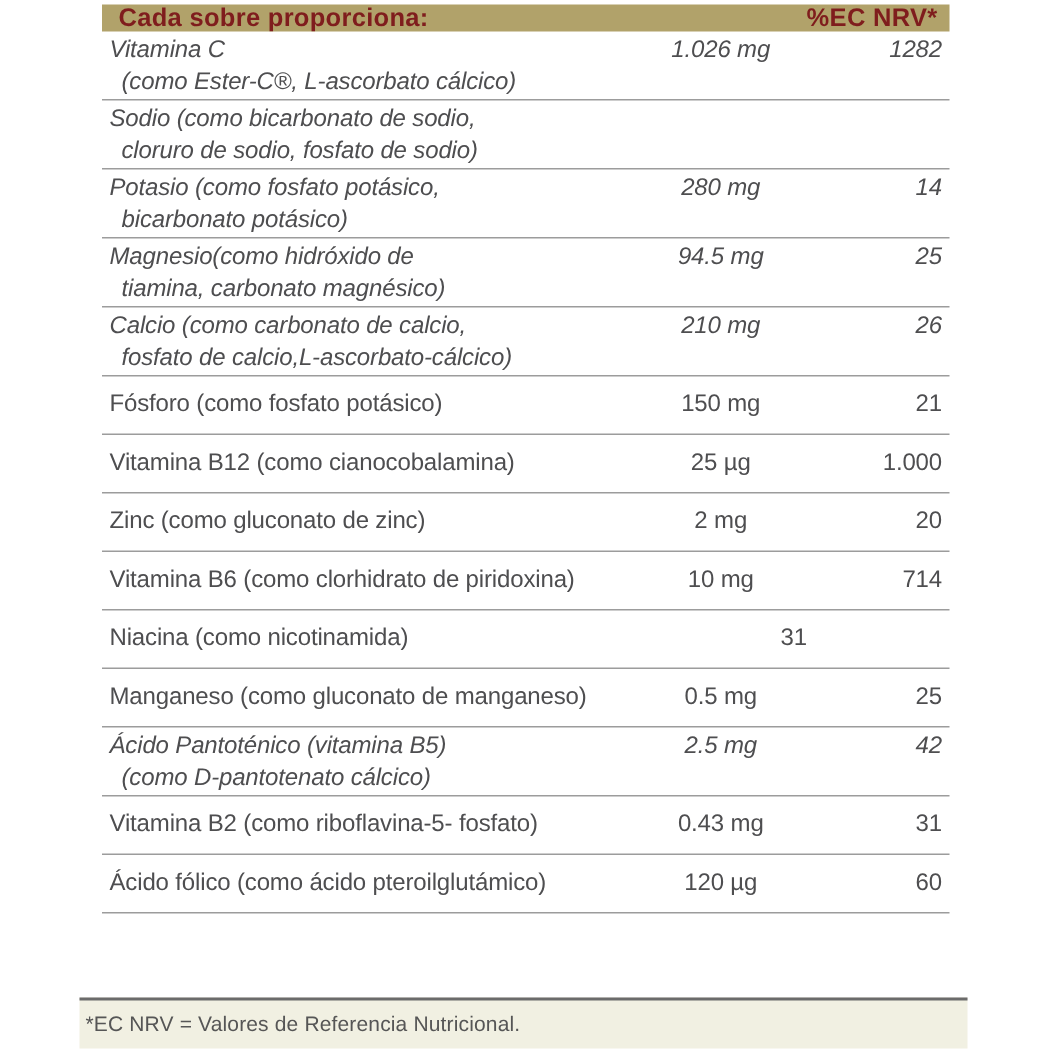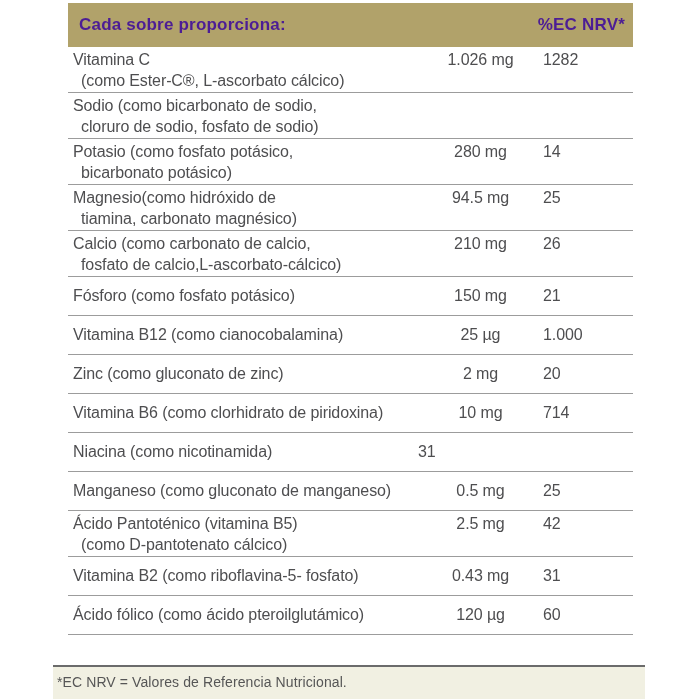--- a/index.html
+++ b/index.html
@@ -16,23 +16,23 @@
     font-family:"Liberation Sans", sans-serif;
     color:var(--text);
     position:relative;
     overflow:hidden;
   }
   .table{
     position:absolute;
     left:68px; top:3px; width:565px;
   }
   .header-bar{
-    height:44px;
+    height:18px;
     background:var(--gold);
-    color:#4c1d95;
+    color:#7f1d1d;
     font-weight:bold;
     font-size:17px;
     letter-spacing:0.2px;
     display:flex;
     justify-content:space-between;
     align-items:center;
     padding:0 8px 0 11px;
   }
   .row{
     display:grid;
@@ -40,25 +40,26 @@
     border-bottom:1.5px solid var(--sep);
     height:39px;
     padding-top:9px;
     font-size:16px;
     letter-spacing:-0.1px;
     line-height:20.5px;
   }
   .row.two{
     height:46px;
     padding-top:3px;
+    font-style:italic;
   }
   .cell.name{padding-left:5px;white-space:nowrap;}
   .cell.name .l2{padding-left:8px;}
   .cell.amount{text-align:center;}
-  .cell.nrv{text-align:left;padding-right:5px;}
+  .cell.nrv{text-align:right;padding-right:5px;}
   .footnote{
     position:absolute;
     left:53px; top:665px;
     width:592px; height:34px;
     background:var(--fbg);
     border-top:2px solid var(--fbd);
     font-size:14px;
     letter-spacing:0.1px;
     color:#565656;
     padding:7px 0 12px 4px;

